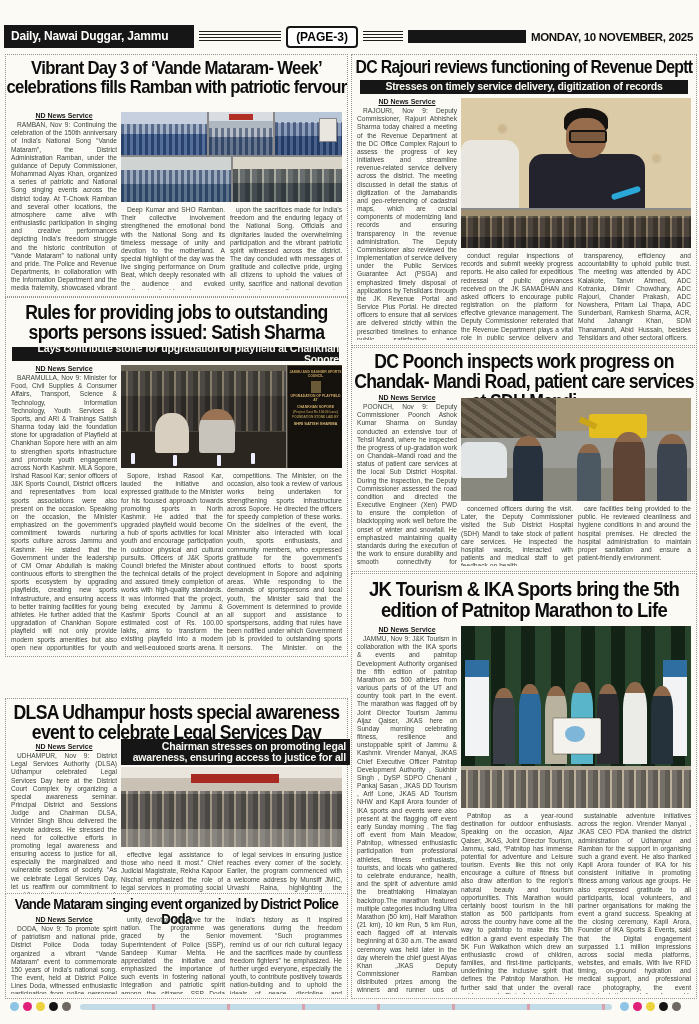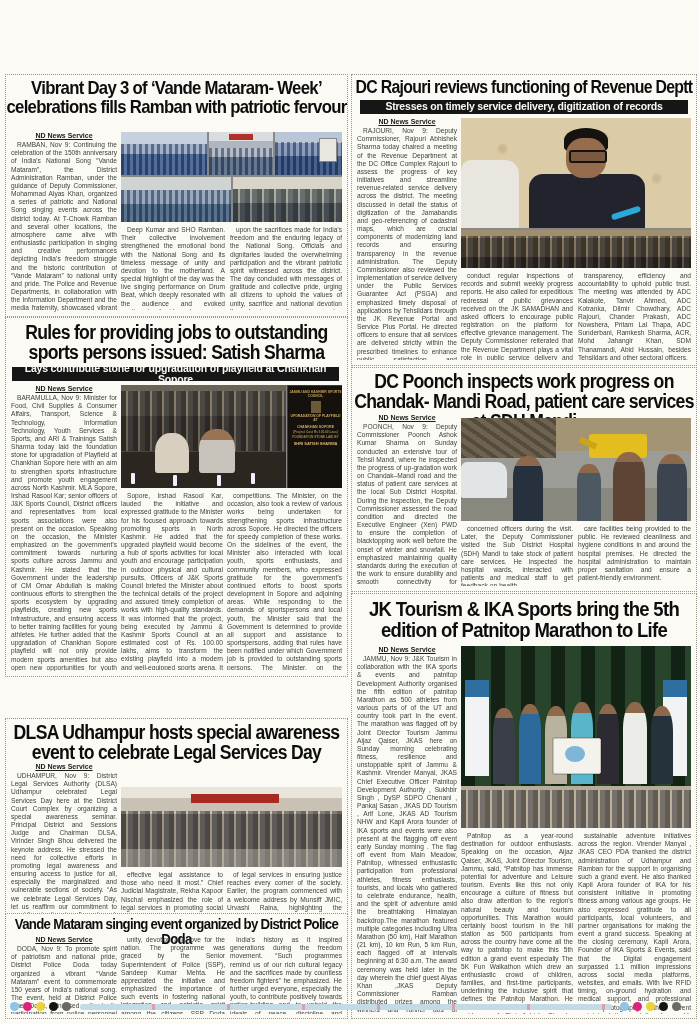--- a/index.html
+++ b/index.html
@@ -8,24 +8,24 @@
   
   .masthead{position:absolute;left:4px;top:24px;width:691px;height:25px;display:flex;align-items:center;gap:5px;}
   .mast-title{background:#161616;color:#fdfdfb;font-weight:bold;font-size:12px;letter-spacing:-0.2px;
               padding:4px 26px 5px 7px;white-space:nowrap;}
   .mast-stripes{flex:1;height:11px;background:repeating-linear-gradient(180deg,#1d1d1d 0 1px,transparent 1px 3px);}
   .mast-page{border:2px solid #161616;border-radius:4px;background:#fff;font-weight:bold;font-size:12px;
              padding:2px 8px;white-space:nowrap;}
   .mast-black{width:118px;height:13px;background:#161616;}
   .mast-date{font-weight:bold;font-size:11.5px;letter-spacing:-0.3px;color:#101010;white-space:nowrap;padding-right:2px;}
   
-  .article{position:absolute;border:1px dotted #97948a;background:#fbfaf5;margin-top:20px;}
+  .article{position:absolute;border:1px dotted #97948a;background:#fbfaf5;}
   .headline{position:absolute;left:0;margin:0;font-weight:bold;color:#0d0d0d;text-align:center;
             line-height:1.0;letter-spacing:-0.8px;width:113.5%;transform:scaleX(0.881);transform-origin:0 0;}
-  .subbar{position:absolute;background:#161616;color:#faf9f4;font-weight:bold;text-align:center;
+  .subbar{position:absolute;background:#161616;color:#faf9f4;font-weight:bold;text-align:right;
           letter-spacing:-0.2px;display:flex;align-items:center;justify-content:center;line-height:1.05;}
   .colbox{position:absolute;overflow:hidden;}
   .byline{font-size:7px;font-weight:bold;text-decoration:underline;text-align:center;color:#191919;margin:0 0 2px 0;}
   .btxt{font-size:6.6px;line-height:1.24;text-align:justify;color:#39413c;text-indent:6px;word-spacing:0.2px;}
   
   .photo{position:absolute;overflow:hidden;background:#888;}
   .photo div{position:absolute;}
   .crowdblue{background-image:repeating-linear-gradient(90deg,rgba(14,32,72,.45) 0 3px,rgba(255,255,255,.10) 3px 6px);}
   .crowddark{background-image:repeating-linear-gradient(90deg,rgba(12,12,14,.5) 0 5px,rgba(210,190,160,.25) 5px 7px,rgba(40,40,48,.45) 7px 12px);}
   .fig{border-radius:45% 45% 10% 10% / 32% 32% 0 0;}
@@ -35,20 +35,28 @@
   .regrow{position:absolute;left:6px;top:1001px;width:687px;height:12px;}
   .regrow span{position:absolute;top:1px;width:9px;height:9px;border-radius:50%;display:block;}
   .regbar{position:absolute;left:74px;top:3px;width:532px;height:6px;border-radius:3px;background:#c2dbe6;
           background-image:repeating-linear-gradient(90deg,transparent 0 72px,#d9a0ae 72px 75px);}
 </style>
 </head>
 <body>
 
 <div class="page">
 
+  <div class="masthead">
+    <div class="mast-title">Daily, Nawai Duggar, Jammu</div>
+    <div class="mast-stripes"></div>
+    <div class="mast-page">(PAGE-3)</div>
+    <div class="mast-stripes" style="max-width:40px"></div>
+    <div class="mast-black"></div>
+    <div class="mast-date">MONDAY, 10 NOVEMBER, 2025</div>
+  </div>
 
   <section class="article" style="left:5px;top:54px;width:341px;height:241px">
     <h2 class="headline" style="top:3px;font-size:19px">Vibrant Day 3 of ‘Vande Mataram- Week’ celebrations fills Ramban with patriotic fervour</h2>
     <div class="colbox" style="left:5px;top:57px;width:106px;height:180px">
       <div class="byline">ND News Service</div>
       <div class="btxt">RAMBAN, Nov 9: Continuing the celebration of the 150th anniversary of India’s National Song “Vande Mataram”, the District Administration Ramban, under the guidance of Deputy Commissioner, Mohammad Alyas Khan, organized a series of patriotic and National Song singing events across the district today. At T-Chowk Ramban and several other locations, the atmosphere came alive with enthusiastic participation in singing and creative performances depicting India’s freedom struggle and the historic contribution of “Vande Mataram” to national unity and pride. The Police and Revenue Departments, in collaboration with the Information Department and the media fraternity, showcased vibrant exhibitions and cultural presentations, highlighting the spirit of nationalism and India’s glorious past. The event witnessed spirited participation from students, teachers, senior citizens, and community members, led by Tehsildar, Ramban</div>
     </div>
     <div class="photo" style="left:115px;top:57px;width:221px;height:90px">
       <div style="left:0;top:0;width:86px;height:43px;background:linear-gradient(180deg,#c6d0de 0 28%,#97a8c2 28% 52%,#3f5d8c 52% 100%)">
           <div class="crowdblue" style="left:0;top:12px;width:86px;height:31px"></div>
@@ -109,20 +117,21 @@
       <div class="btxt">competitions. The Minister, on the occasion, also took a review of various works being undertaken for strengthening sports infrastructure across Sopore. He directed the officers for speedy completion of these works. On the sidelines of the event, the Minister also interacted with local youth, sports enthusiasts, and community members, who expressed gratitude for the government’s continued efforts to boost sports development in Sopore and adjoining areas. While responding to the demands of sportspersons and local youth, the Minister said that the Government is determined to provide all support and assistance to sportspersons, adding that rules have been notified under which Government job is provided to outstanding sports persons. The Minister, on the occasion, also watched the finals of Rahim Memorial Tournament and distributed prizes among the winner and runner up teams.</div>
     </div>
   </section>
 
   <section class="article" style="left:5px;top:698px;width:341px;height:232px">
     <h2 class="headline" style="top:3px;font-size:20px">DLSA Udhampur hosts special awareness event to celebrate Legal Services Day</h2>
     <div class="colbox" style="left:5px;top:44px;width:106px;height:184px">
       <div class="byline">ND News Service</div>
       <div class="btxt">UDHAMPUR, Nov 9: District Legal Services Authority (DLSA) Udhampur celebrated Legal Services Day here at the District Court Complex by organizing a special awareness seminar. Principal District and Sessions Judge and Chairman DLSA, Virinder Singh Bhou delivered the keynote address. He stressed the need for collective efforts in promoting legal awareness and ensuring access to justice for all, especially the marginalized and vulnerable sections of society. “As we celebrate Legal Services Day, let us reaffirm our commitment to providing justice to all, and work towards creating a more just and equitable society,” he emphasized. Speaking on the occasion, Additional District and Sessions Judge, Kamlesh Pandit stressed the importance of legal aid and awareness in empowering the marginalized sections of society. He said “Justice delayed is justice denied, and it’s our collective responsibility to ensure timely and</div>
     </div>
+    <div class="subbar" style="left:115px;top:40px;width:221px;height:26px;font-size:10.5px;padding:0 4px">Chairman stresses on promoting legal awareness, ensuring access to justice for all</div>
     <div class="photo" style="left:115px;top:68px;width:221px;height:80px">
       <div style="left:0;top:0;width:221px;height:80px;background:linear-gradient(180deg,#e9e5dc 0 14%,#c9c2b4 14% 34%,#8a8478 34%)"></div>
       <div style="left:70px;top:7px;width:88px;height:9px;background:#a82a22"></div>
       <div class="crowddark" style="left:0;top:24px;width:221px;height:56px"></div>
       <div style="left:0;top:62px;width:221px;height:18px;background:rgba(220,214,202,.35)"></div>
     </div>
     <div class="colbox" style="left:115px;top:152px;width:102px;height:76px">
       <div class="btxt">effective legal assistance to those who need it most.” Chief Judicial Magistrate, Rekha Kapoor Nischal emphasized the role of legal services in promoting social justice, stating “Legal services are the backbone of our justice system.” She further added that Justice is not a privilege, but a right, available to all. Bar President District Court, Surinder Kumar Khajuria also shared his views on the importance</div>
     </div>
     <div class="colbox" style="left:221px;top:152px;width:115px;height:76px">

